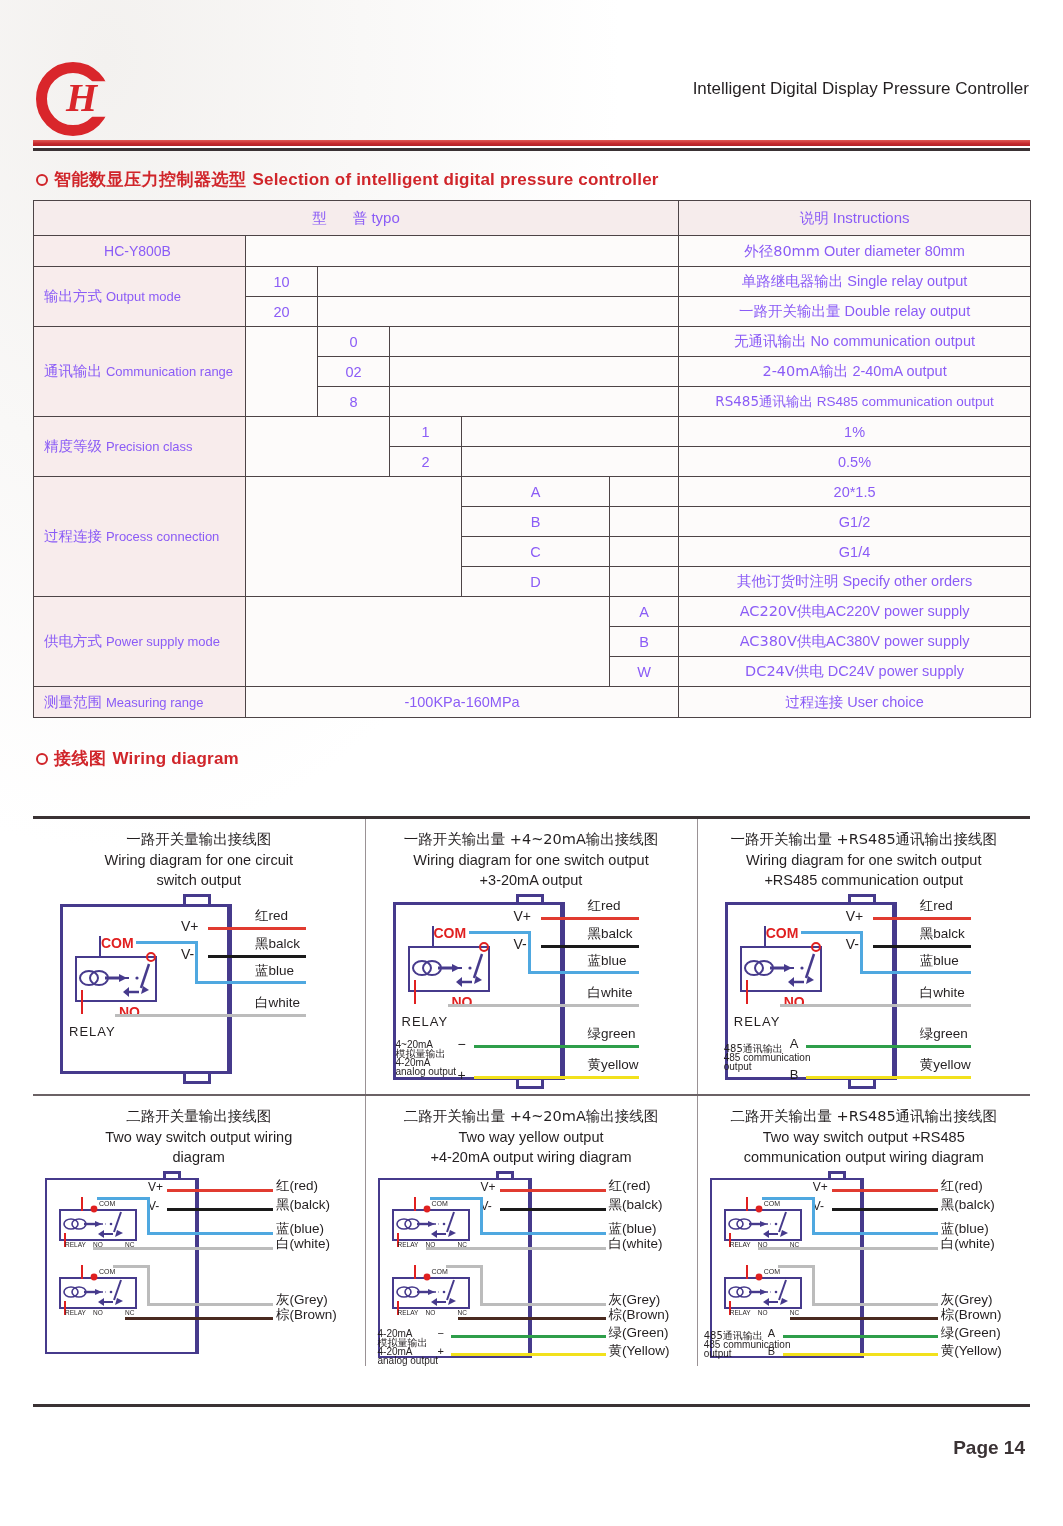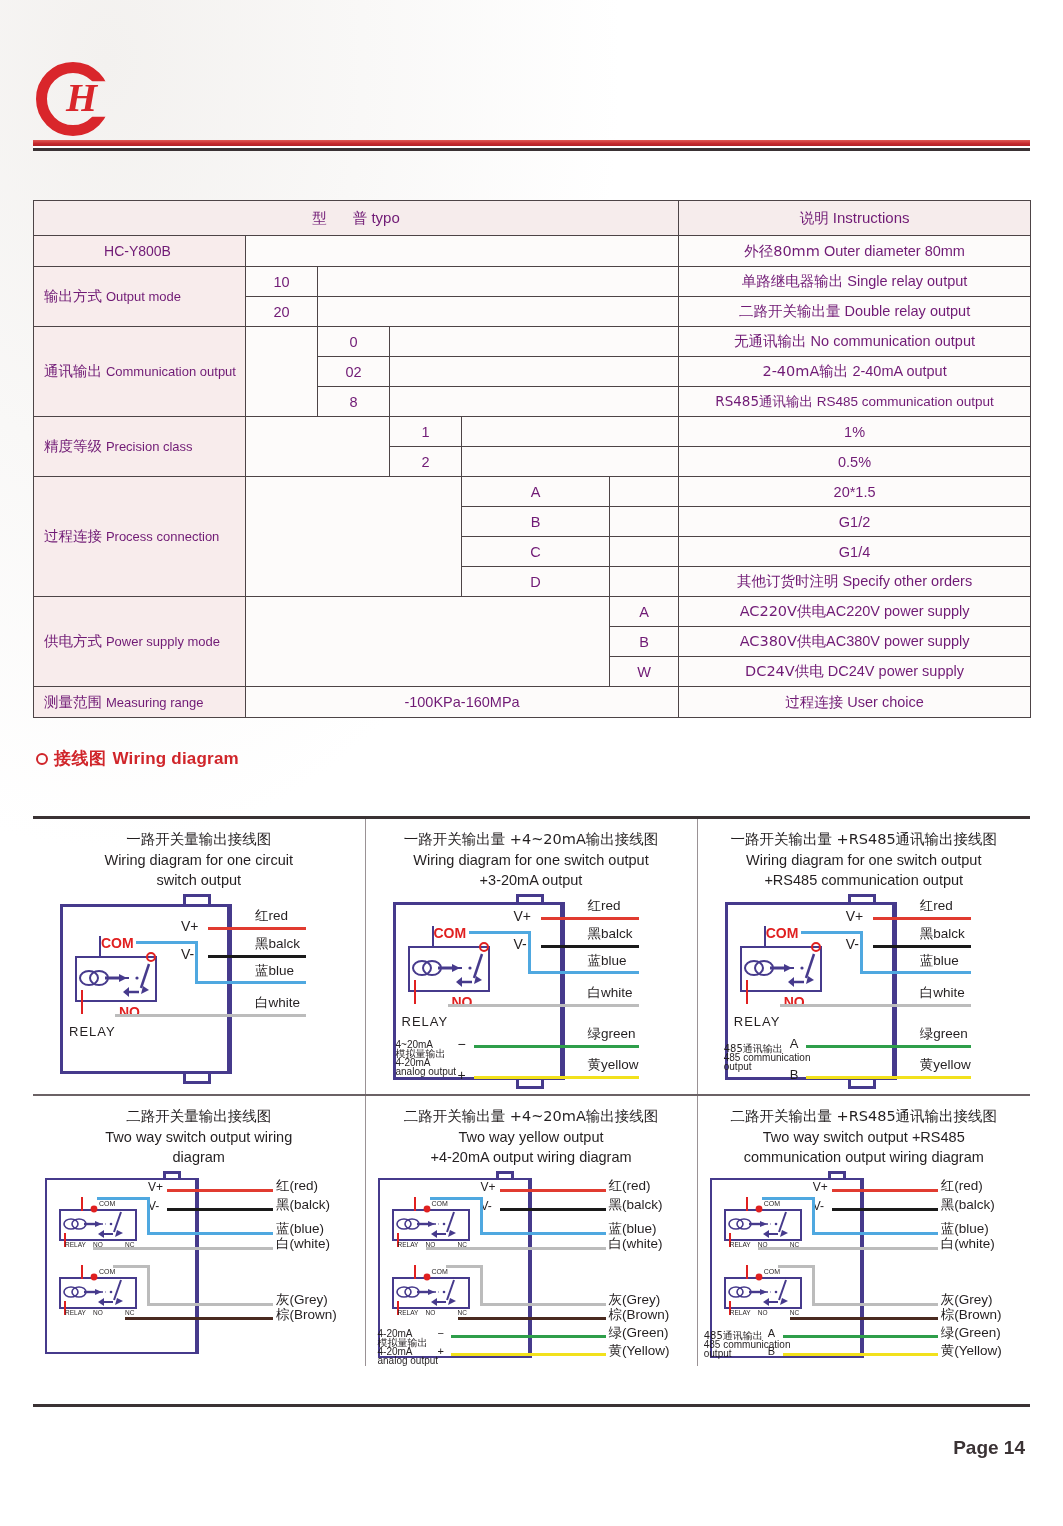--- a/index.html
+++ b/index.html
@@ -79,21 +79,21 @@
   }
 
   
   .sel-table{
     position:absolute;left:33px;top:200px;width:997px;
     border-collapse:collapse;table-layout:fixed;
   }
   .sel-table td{
     border:1px solid #4d4446;
     font-size:14.5px;
-    color:#701a75;
+    color:#8b5cf6;
     text-align:center;
     vertical-align:middle;
     padding:0 4px;
     background:#fdfbfa;
     font-family:"Liberation Sans",sans-serif;
   }
   .sel-table td.hdr{background:#f6ecec;height:34px;font-size:15px;}
   .sel-table td.rowlabel{
     background:#f8ecec;text-align:left;padding-left:10px;font-size:14px;
   }
@@ -166,28 +166,34 @@
 <div class="page">
 
   <div class="header">
     <div class="logo-wrap">
       <div class="logo-mark">
         <div class="cring"></div>
         <div class="hletter">H</div>
       </div>
     </div>
     <div class="head-titles">
+      <div class="head-en">Intelligent Digital Display Pressure Controller</div>
     </div>
     <div class="rule">
       <div class="r1"></div>
         <div class="r2"></div>
         <div class="r3"></div>
     </div>
   </div>
 
+  <div class="sec-title" style="left:36px;top:168px;">
+    <span class="sec-bullet"></span>
+    <span class="sec-cn">智能数显压力控制器选型</span>
+    <span class="sec-en">Selection of intelligent digital pressure controller</span>
+  </div>
 
   <table class="sel-table">
     <colgroup>
       <col style="width:212px">
       <col style="width:72px">
       <col style="width:72px">
       <col style="width:72px">
       <col style="width:148px">
       <col style="width:69px">
       <col style="width:352px">
@@ -225,29 +231,29 @@
         <td colspan="4"></td>
         <td class="instr">
           <span class="cn">单路继电器输出</span>
           <span>Single relay output</span>
         </td>
       </tr>
       <tr style="height:30px;">
         <td>20</td>
         <td colspan="4"></td>
         <td class="instr">
-          <span class="cn">二路开关输出量</span>
+          <span class="cn">一路开关输出量</span>
           <span>Double relay output</span>
         </td>
       </tr>
 
       <tr style="height:30px;">
         <td class="rowlabel" rowspan="3">
           <span class="cnlab">通讯输出</span>
-          <span class="enlab">Communication output</span>
+          <span class="enlab">Communication range</span>
         </td>
         <td rowspan="3"></td>
         <td>0</td>
         <td colspan="3"></td>
         <td class="instr">
           <span class="cn">无通讯输出</span>
           <span>No communication output</span>
         </td>
       </tr>
       <tr style="height:30px;">

